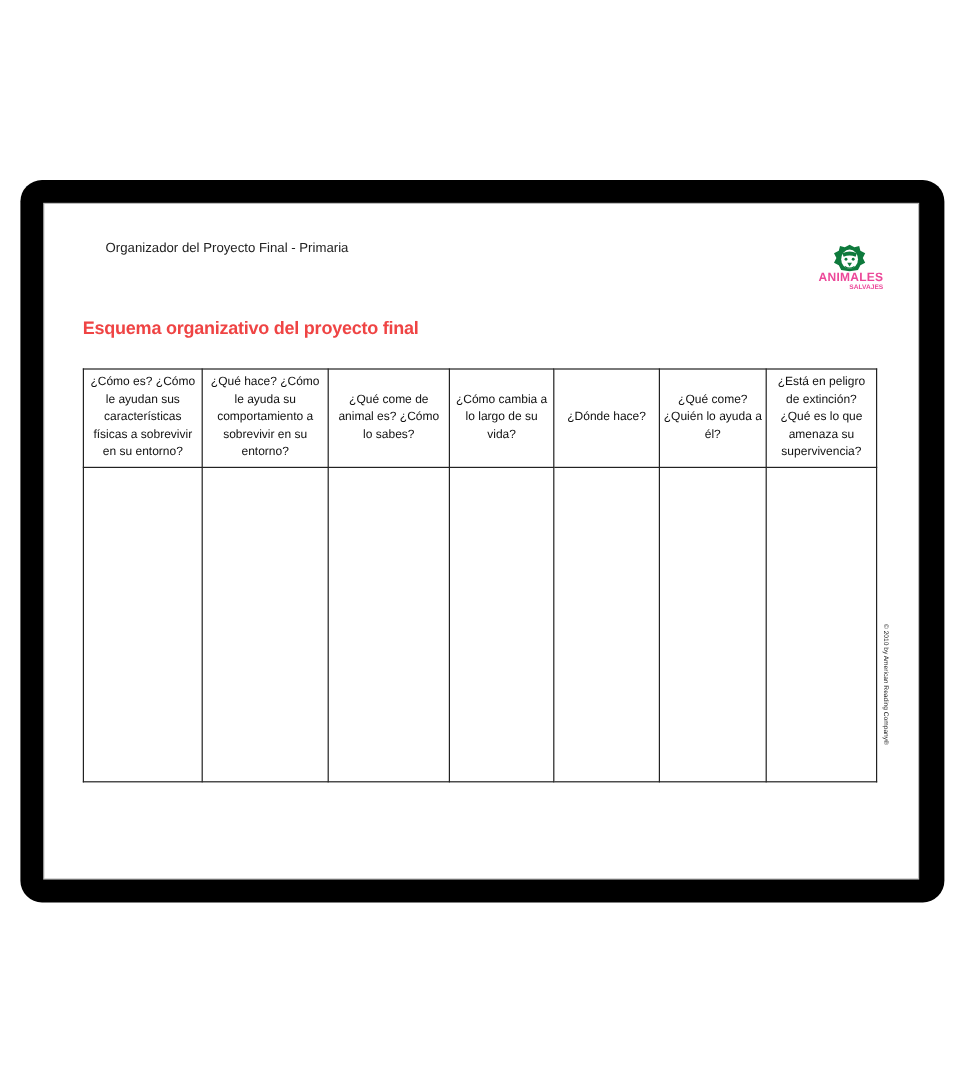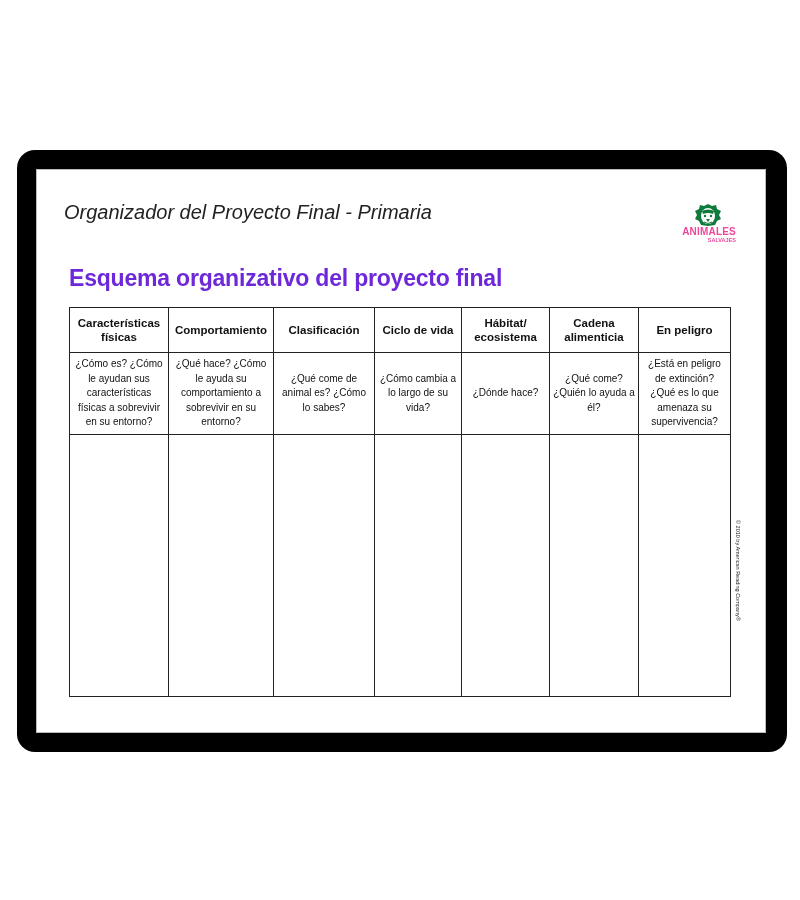--- a/index.html
+++ b/index.html
@@ -1,27 +1,27 @@
 <!DOCTYPE html>
 <html><head>
   <meta charset="utf-8">
   <style>
     html, body { margin:0; padding:0; background:#ffffff; }
     body { width:800px; height:900px; position:relative; overflow:hidden; font-family:"Liberation Sans", sans-serif; }
     .frame { position:absolute; left:17px; top:150px; width:770px; height:602px; background:#000; border-radius:18px; }
     .sheet { position:absolute; left:37px; top:170px; width:728px; height:562px; background:#fff; box-shadow:0 0 0 1px #bbb; }
-    .subtitle { position:absolute; left:64px; top:201px; font-size:20px; font-style:italic; color:#222; }
+    .subtitle { position:absolute; left:88px; top:201px; font-size:11px; color:#222; }
     .fields { position:absolute; left:410px; top:200px; font-size:10.5px; font-weight:bold; color:#111; }
     .field-row { height:17px; display:flex; align-items:flex-end; }
     .line { display:inline-block; border-bottom:1px solid #555; height:10px; }
     .logo { position:absolute; left:680px; top:203px; width:56px; text-align:right; color:#ec4899; }
     .logo svg { display:block; margin:0 auto; }
     .logo .l1 { font-size:10px; font-weight:bold; letter-spacing:0.2px; line-height:10px; }
     .logo .l2 { font-size:5.5px; font-weight:bold; line-height:7px; }
-    .title { position:absolute; left:69px; top:265px; font-size:23px; font-weight:bold; color:#6d28d9; letter-spacing:-0.2px; }
+    .title { position:absolute; left:69px; top:265px; font-size:15px; font-weight:bold; color:#ef4444; letter-spacing:-0.2px; }
     table { position:absolute; left:69px; top:307px; border-collapse:collapse; width:662px; }
     td, th { border:1px solid #222; text-align:center; vertical-align:middle; padding:0 3px; color:#111; }
     th { height:44px; font-size:11.5px; font-weight:bold; line-height:14px; }
     td.q { height:81px; font-size:10px; line-height:14.5px; }
     td.blank { height:261px; }
     .copyright { position:absolute; left:733px; top:520px; width:8px; height:130px; }
     .copyright span { position:absolute; left:0; top:0; transform-origin:0 0; transform:translate(8px,0) rotate(90deg); white-space:nowrap; font-size:5.5px; color:#222; }
   </style>
 </head>
 <body>
@@ -54,29 +54,20 @@
   <colgroup>
     <col style="width:99px">
       <col style="width:105px">
       <col style="width:101px">
       <col style="width:87px">
       <col style="width:88px">
       <col style="width:89px">
       <col style="width:92px">
   </colgroup>
   <tbody>
-      <tr>
-    <th>Características físicas</th>
-    <th>Comportamiento</th>
-    <th>Clasificación</th>
-    <th>Ciclo de vida</th>
-    <th>Hábitat/ ecosistema</th>
-    <th>Cadena alimenticia</th>
-    <th>En peligro</th>
-  </tr>
   <tr>
     <td class="q">¿Cómo es? ¿Cómo le ayudan sus características físicas a sobrevivir en su entorno?</td>
     <td class="q">¿Qué hace? ¿Cómo le ayuda su comportamiento a sobrevivir en su entorno?</td>
     <td class="q">¿Qué come de animal es? ¿Cómo lo sabes?</td>
     <td class="q">¿Cómo cambia a lo largo de su vida?</td>
     <td class="q">¿Dónde hace?</td>
     <td class="q">¿Qué come? ¿Quién lo ayuda a él?</td>
     <td class="q">¿Está en peligro de extinción? ¿Qué es lo que amenaza su supervivencia?</td>
   </tr>
   <tr>

